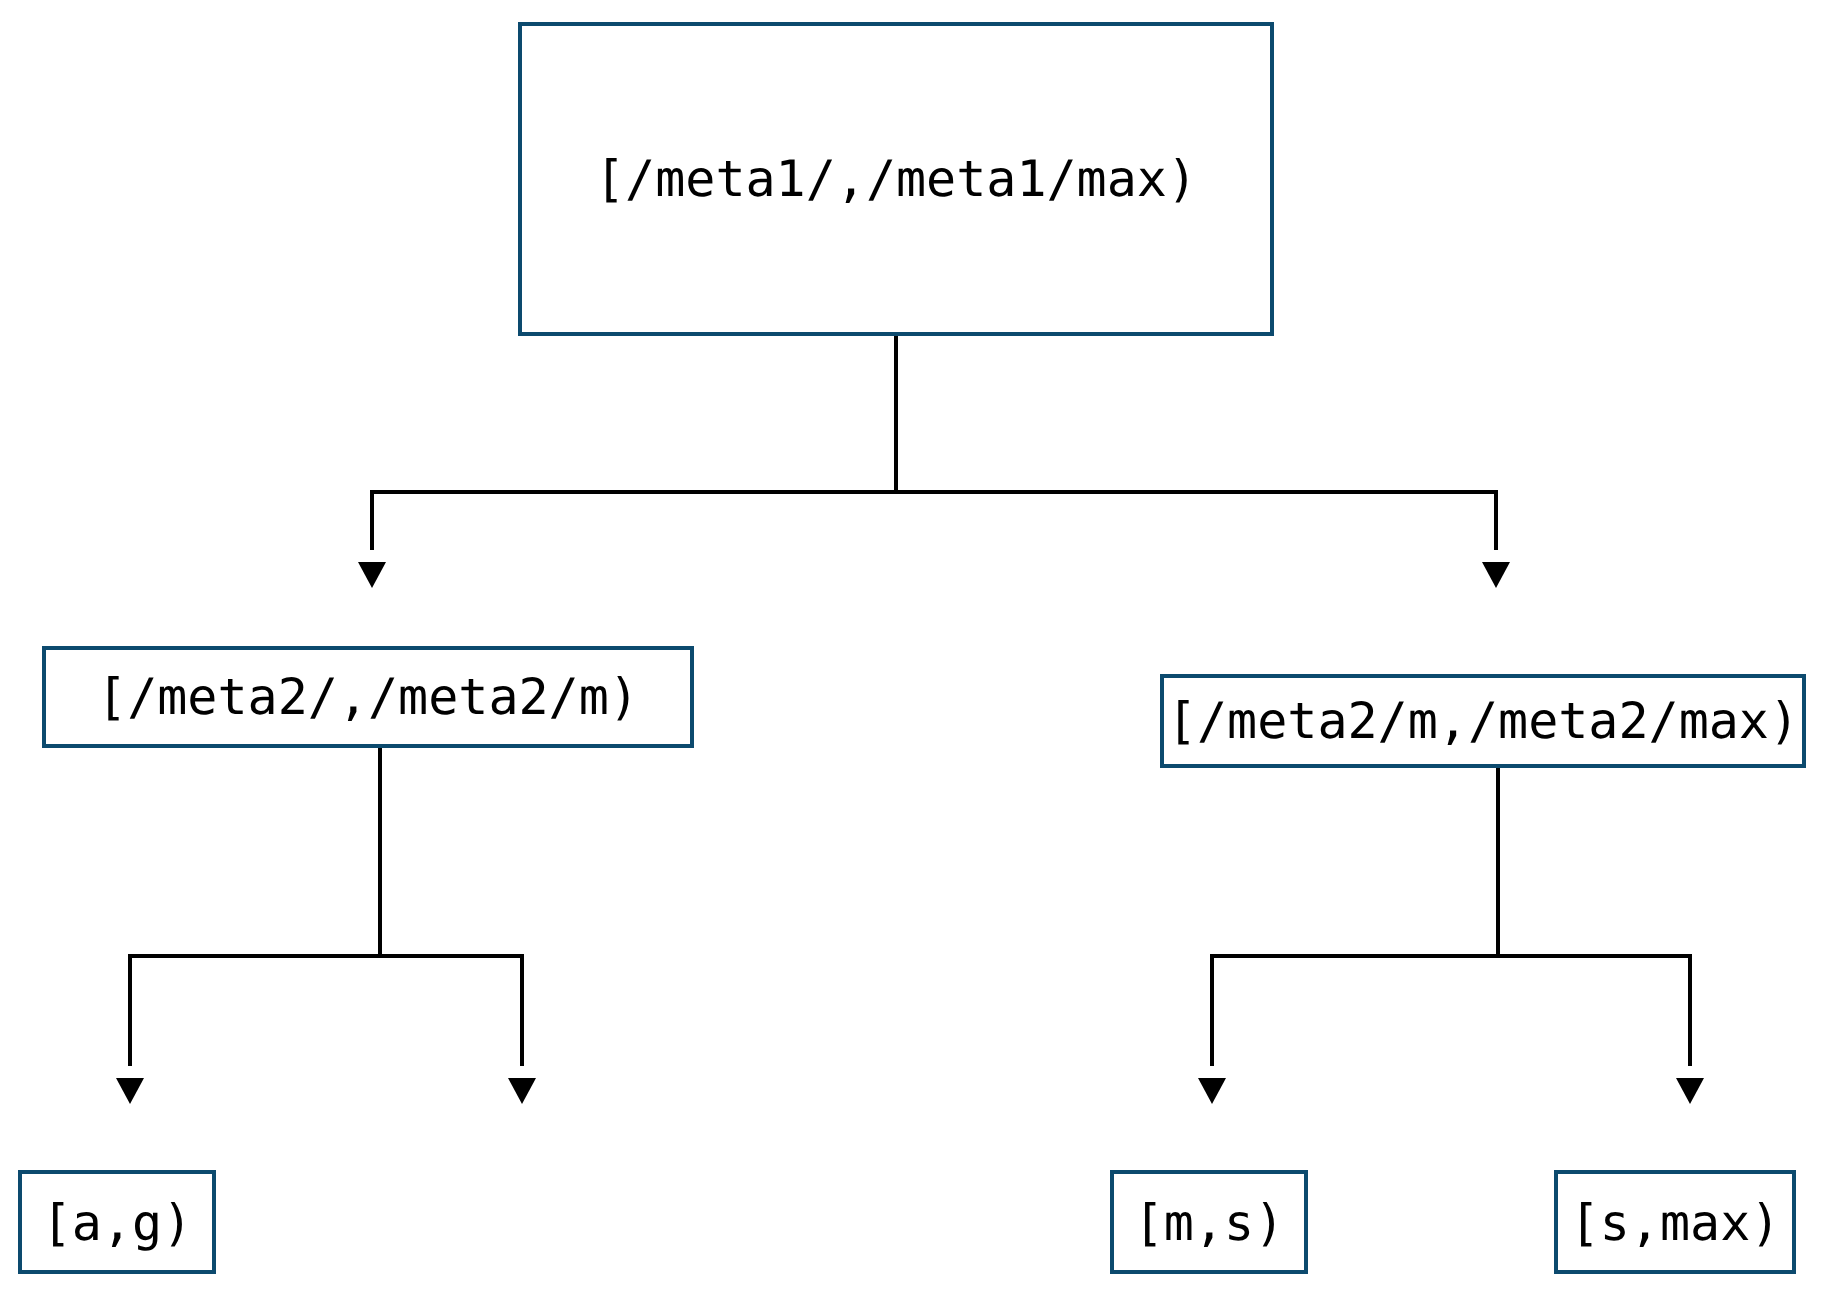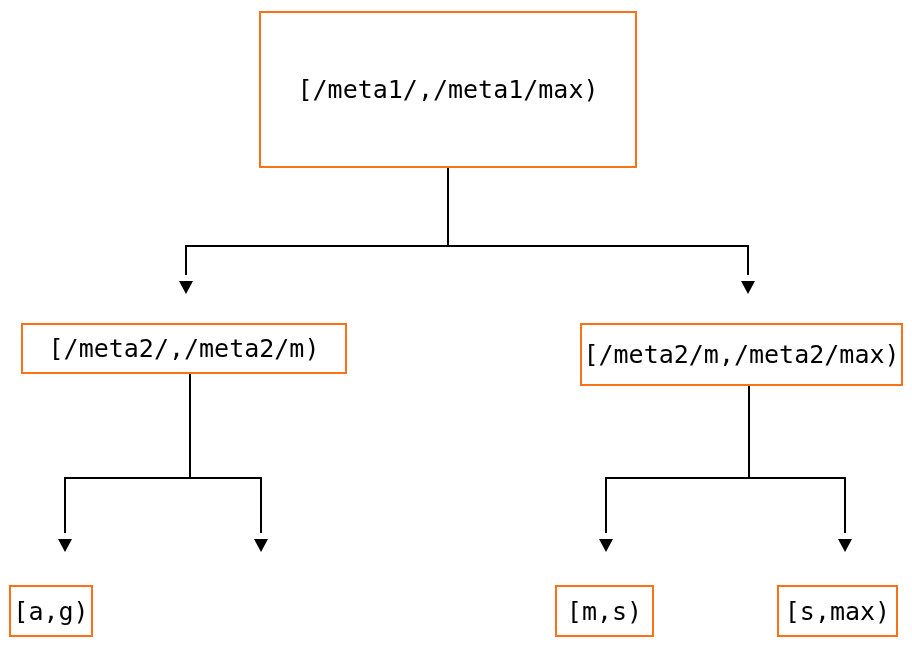--- a/index.html
+++ b/index.html
@@ -23,21 +23,21 @@
     left: 0;
     top: 0;
     width: 912px;
     height: 652px;
     pointer-events: none;
   }
   .tree-node {
     position: absolute;
     box-sizing: border-box;
     background: #ffffff;
-    border: 2px solid #f97316;
+    border: 2px solid #0c4a6e;
     display: flex;
     align-items: center;
     justify-content: center;
     color: #000000;
     font-family: "DejaVu Sans Mono", monospace;
     white-space: pre;
   }
   .node-label {
     font-family: "DejaVu Sans Mono", monospace;
     color: #000000;
@@ -71,25 +71,25 @@
   </svg>
 
   <div class="tree-node level-root" style="left: 259px; top: 11px; width: 378px; height: 157px;">
     <span class="node-label">[/meta1/,/meta1/max)</span>
   </div>
 
   <div class="tree-node level-mid" style="left: 21px; top: 323px; width: 326px; height: 51px; justify-content: center;">
     <span class="node-label">[/meta2/,/meta2/m)</span>
   </div>
 
-  <div class="tree-node level-mid" style="left: 580px; top: 323px; width: 323px; height: 63px;">
+  <div class="tree-node level-mid" style="left: 580px; top: 337px; width: 323px; height: 47px;">
     <span class="node-label">[/meta2/m,/meta2/max)</span>
   </div>
 
-  <div class="tree-node level-leaf" style="left: 9px; top: 585px; width: 84px; height: 52px;">
+  <div class="tree-node level-leaf" style="left: 9px; top: 585px; width: 99px; height: 52px;">
     <span class="node-label">[a,g)</span>
   </div>
 
 
   <div class="tree-node level-leaf" style="left: 555px; top: 585px; width: 99px; height: 52px;">
     <span class="node-label">[m,s)</span>
   </div>
 
   <div class="tree-node level-leaf" style="left: 777px; top: 585px; width: 121px; height: 52px;">
     <span class="node-label">[s,max)</span>

